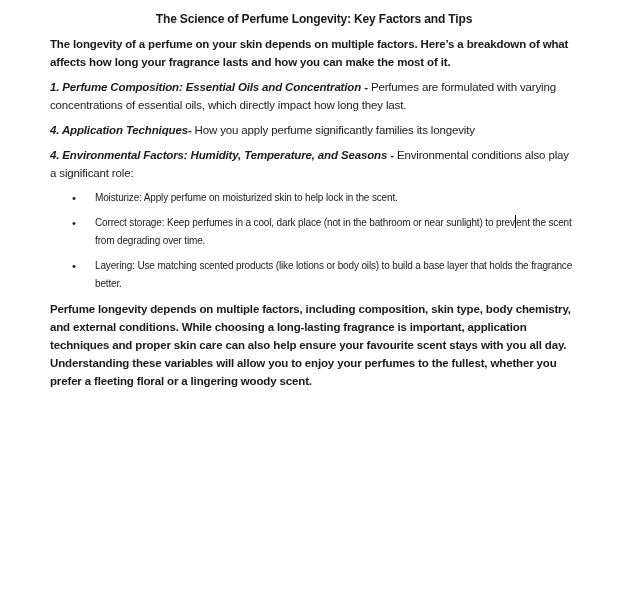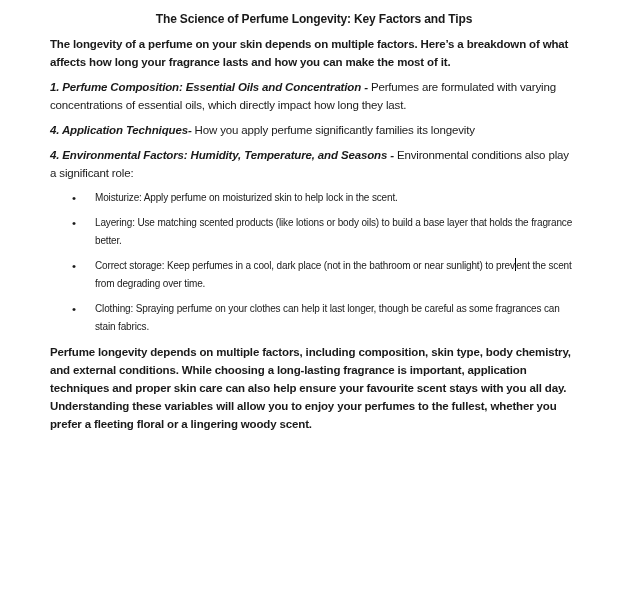--- a/index.html
+++ b/index.html
@@ -70,20 +70,19 @@
 
 
 
   <p class="para"><b>4. Application Techniques-</b><span> How you apply perfume significantly families its longevity</span></p>
 
   <p class="para"><b>4. Environmental Factors: Humidity, Temperature, and Seasons - </b><span>Environmental conditions also play a significant role:</span></p>
 
 
   <ul class="tips">
     <li><span>Moisturize: Apply perfume on moisturized skin to help lock in the scent.</span></li>
+    <li><span>Correct storage: Keep perfumes in a cool, dark place (not in the bathroom or near sunlight) to prev</span><span class="caret"></span><span>ent the scent from degrading over time.</span></li>
     <li><span>Layering: Use matching scented products (like lotions or body oils) to build a base layer that holds the fragrance better.</span></li>
-    <li><span>Correct storage: Keep perfumes in a cool, dark place (not in the bathroom or near sunlight) to prev</span><span class="caret"></span><span>ent the scent from degrading over time.</span></li>
-    <li><span>Clothing: Spraying perfume on your clothes can help it last longer, though be careful as some fragrances can stain fabrics.</span></li>
   </ul>
 
   <p class="para bold">Perfume longevity depends on multiple factors, including composition, skin type, body chemistry, and external conditions. While choosing a long-lasting fragrance is important, application techniques and proper skin care can also help ensure your favourite scent stays with you all day. Understanding these variables will allow you to enjoy your perfumes to the fullest, whether you prefer a fleeting floral or a lingering woody scent.</p>
 
 </div>
 
 </body></html>

